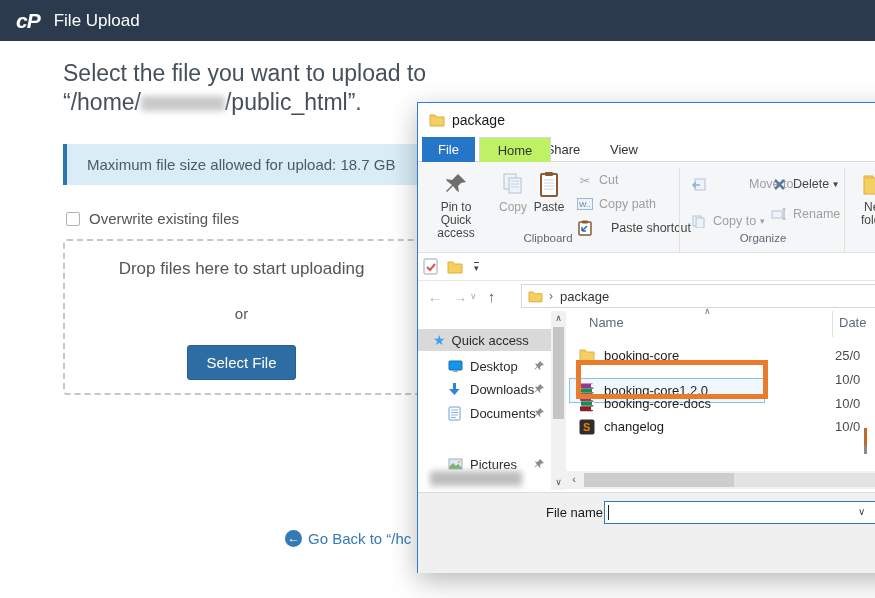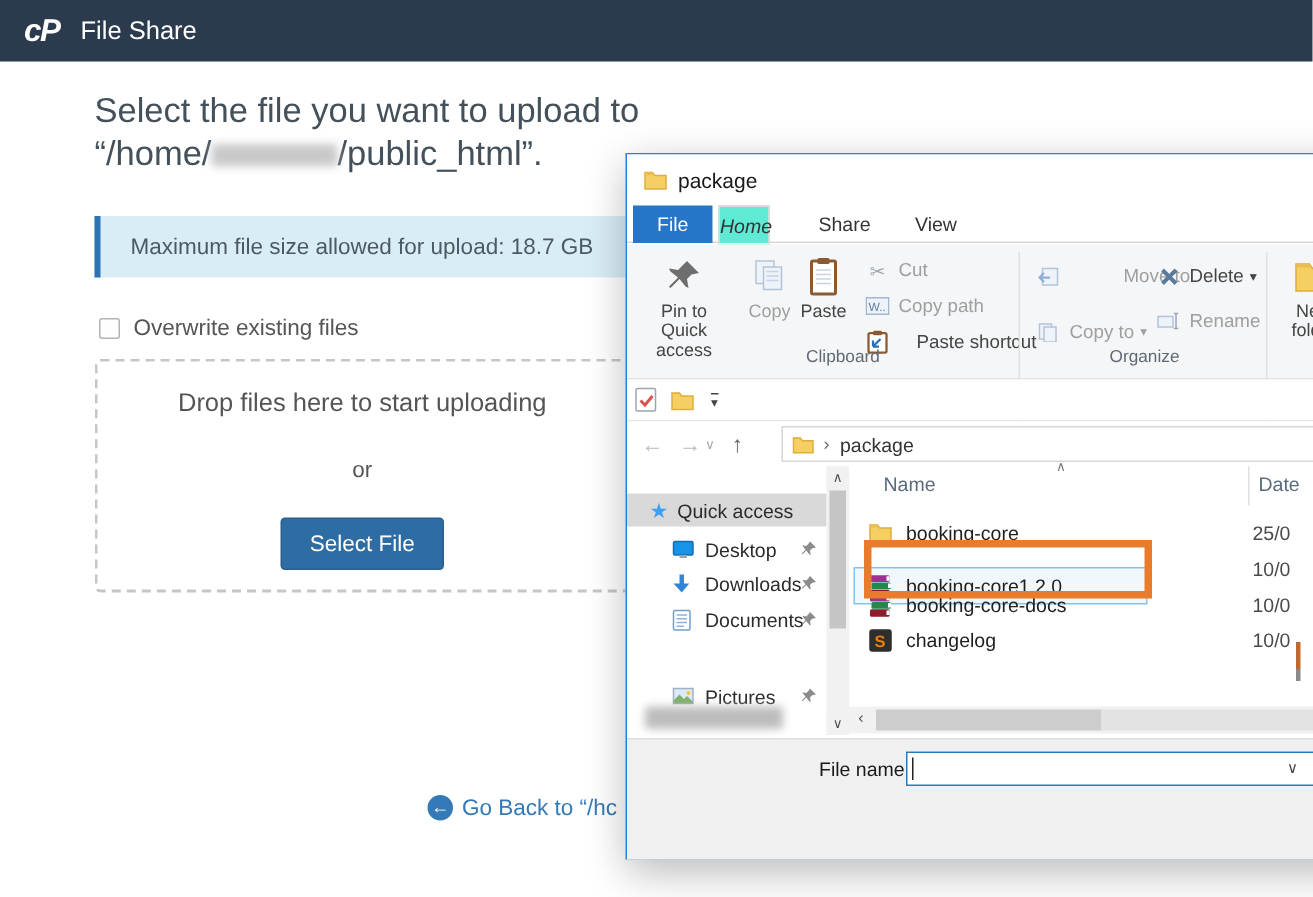--- a/index.html
+++ b/index.html
@@ -49,22 +49,22 @@
   .ex-abs { position:absolute; }
 
   .ex-titlebar { left:0; top:0; width:100%; height:34px; background:#fff; }
   .ex-title-text { left:34px; top:9px; font-size:14px; color:#1a1a1a; }
 
   .tabrow { left:0; top:34px; width:100%; height:25px; background:#fff;
     border-bottom:1px solid #d8d8d8; }
   .tab { position:absolute; top:0; height:25px; line-height:25px;
     text-align:center; font-size:13px; cursor:pointer; }
   .tab-file { left:4px; width:53px; background:#2576c9; color:#fff; }
-  .tab-home { left:61px; width:34px; background:#5eead4; color:#333;
-    border:1px solid #d8d8d8; border-bottom:1px solid #f5f6f7; height:26px; z-index:2;font-style:italic; }
+  .tab-home { left:61px; width:72px; background:#bef264; color:#333;
+    border:1px solid #d8d8d8; border-bottom:1px solid #f5f6f7; height:26px; z-index:2; }
   .tab-share { left:118px; width:54px; color:#333; }
   .tab-view { left:180px; width:52px; color:#333; }
 
   .ribbon { left:0; top:60px; width:100%; height:90px; background:#f5f6f7;
     border-bottom:1px solid #e2e2e2; }
   .rbig { position:absolute; top:4px; text-align:center; font-size:12px;
     line-height:13px; color:#454545; cursor:pointer; }
   .rbig .ric { height:34px; display:flex; align-items:center; justify-content:center; }
   .rbig.disabled { color:#9f9f9f; cursor:default; }
   .rsmall { position:absolute; display:flex; align-items:center; font-size:12.5px;
@@ -141,21 +141,21 @@
   .stray-mark { position:absolute; left:864px; top:428px; width:3px; height:26px;
     background:linear-gradient(#c0692e 0 70%, #8a8a8a 70% 100%); }
 
   svg { display:block; }
 </style>
 </head>
 <body>
 
 <div class="cp-header">
   <span class="cp-logo">cP</span>
-  <span class="cp-title">File Share</span>
+  <span class="cp-title">File Upload</span>
 </div>
 
 <div class="cp-heading">
   <span>Select the file you want to upload to</span><br>
   <span>“/home/</span><span class="blurbox"></span><span>/public_html”.</span>
 </div>
 
 <div class="cp-info">
   <span>Maximum file size allowed for upload: 18.7 GB</span>
 </div>
@@ -300,21 +300,21 @@
       <div class="ric">
         <svg width="26" height="22" viewBox="0 0 26 22">
             <path d="M1 3h9l2 3h13v15H1z" fill="#f6cf62" stroke="#dcae3c"></path>
             <path d="M1 3h9l1.6 2.4H1z" fill="#e9bd4f"></path>
           </svg>
       </div>
       <div>New</div>
       <div>folder</div>
     </div>
 
-    <div class="rgroup-label" style="left:74px; width:140px;">Clipboard</div>
+    <div class="rgroup-label" style="left:60px; width:140px;">Clipboard</div>
     <div class="rgroup-label" style="left:275px; width:140px;">Organize</div>
   </div>
 
   <div class="ex-abs qatrow">
     <span style="margin-left:5px;">
       <svg width="15" height="17" viewBox="0 0 15 17">
           <rect x="1" y="1" width="13" height="15" rx="1" fill="#fff" stroke="#9aa7b3"></rect>
           <path d="M4 9l3 3 5-6" stroke="#d9534f" stroke-width="2" fill="none"></path>
         </svg>
     </span>

